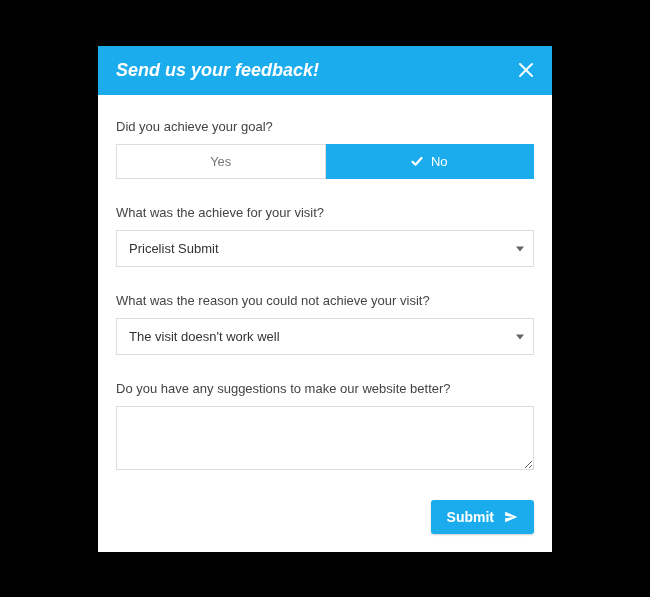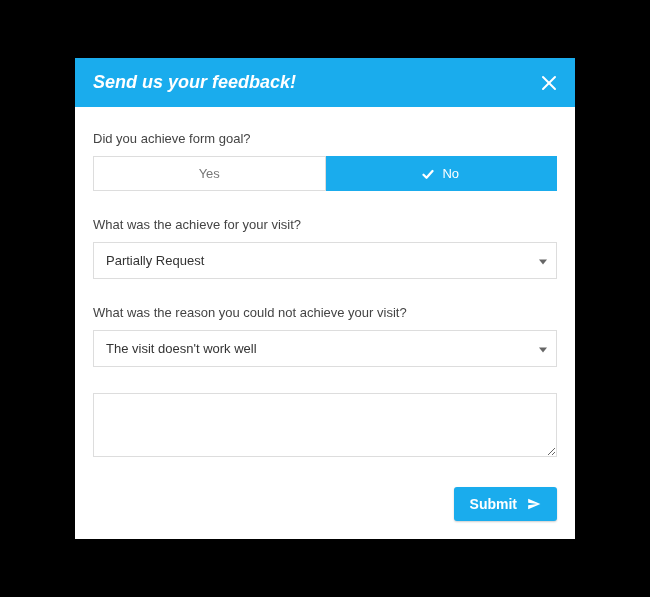--- a/index.html
+++ b/index.html
@@ -6,21 +6,21 @@
     body {
       width: 650px;
       height: 597px;
       background: #000;
       font-family: "Segoe UI", -apple-system, Helvetica, Arial, sans-serif;
       display: flex;
       align-items: center;
       justify-content: center;
     }
     .modal {
-      width: 500px;
+      width: 454px;
       background: #fff;
       box-shadow: 0 2px 8px rgba(0,0,0,0.25);
     }
     .modal-header {
       background: #1aaced;
       color: #fff;
       padding: 14px 18px;
       display: flex;
       align-items: center;
       justify-content: space-between;
@@ -126,40 +126,40 @@
       <svg width="16" height="16" viewBox="0 0 16 16" fill="none" stroke="#fff" stroke-width="2" stroke-linecap="round">
         <line x1="2" y1="2" x2="14" y2="14"></line>
           <line x1="14" y1="2" x2="2" y2="14"></line>
       </svg>
     </div>
   </div>
 
   <div class="modal-body">
 
     <div class="section">
-      <div class="q-label">Did you achieve form goal?</div>
+      <div class="q-label">Did you achieve your goal?</div>
       <div class="opt-row">
         <div class="opt-btn">
           <span>Yes</span>
         </div>
         <div class="opt-btn selected">
           <span class="check-icon">
             <svg width="12" height="12" viewBox="0 0 16 16" fill="none" stroke="#fff" stroke-width="3" stroke-linecap="round" stroke-linejoin="round">
               <polyline points="2,9 6,13 14,4"></polyline>
             </svg>
           </span>
           <span>No</span>
         </div>
       </div>
     </div>
 
     <div class="section">
       <div class="q-label">What was the achieve for your visit?</div>
       <div class="select-wrap">
-        <div class="select">Partially Request</div>
+        <div class="select">Pricelist Submit</div>
         <span class="select-caret">
           <svg width="8" height="8" viewBox="0 0 10 10" fill="#666">
               <polygon points="0,2 10,2 5,8"></polygon>
             </svg>
         </span>
       </div>
     </div>
 
     <div class="section">
       <div class="q-label">What was the reason you could not achieve your visit?</div>
@@ -167,20 +167,21 @@
         <div class="select">The visit doesn't work well</div>
         <span class="select-caret">
           <svg width="8" height="8" viewBox="0 0 10 10" fill="#666">
               <polygon points="0,2 10,2 5,8"></polygon>
             </svg>
         </span>
       </div>
     </div>
 
     <div class="section">
+      <div class="q-label">Do you have any suggestions to make our website better?</div>
       <textarea class="textarea" style=""></textarea>
     </div>
 
     <div class="footer">
       <button class="submit-btn">
         <span>Submit</span>
         <span style="display:flex;">
           <svg width="14" height="14" viewBox="0 0 24 24" fill="#fff">
             <path d="M2 21l21-9L2 3v7l15 2-15 2v7z"></path>
           </svg>

